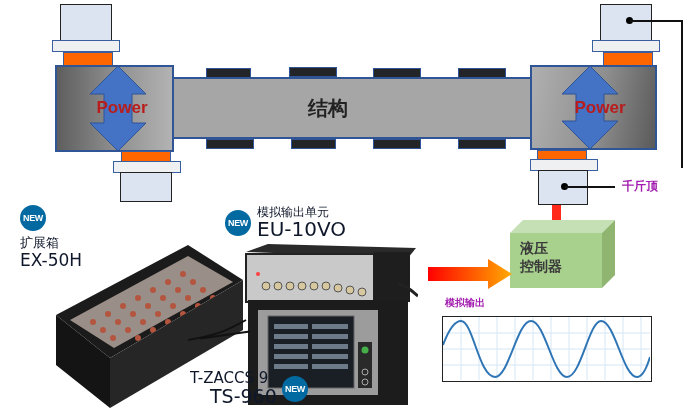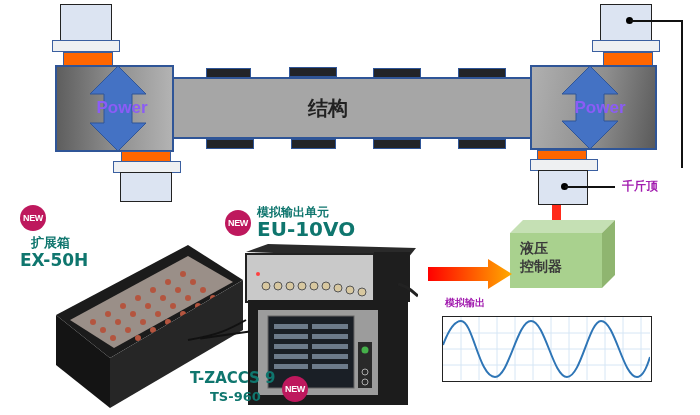--- a/index.html
+++ b/index.html
@@ -5,27 +5,27 @@
   html,body{margin:0;padding:0;background:#ffffff;}
   body{width:700px;height:415px;position:relative;overflow:hidden;font-family:"DejaVu Sans","Liberation Sans",sans-serif;}
   .abs{position:absolute;box-sizing:border-box;}
   .jack-body{background:#dce4f2;border:1.5px solid #222;}
   .jack-cap{background:#eef0f2;border:1.5px solid #3a5fa0;}
   .orange{background:#ff6600;border:1px solid #3a5fa0;}
   .beam{background:#a6a6a6;border:2px solid #2f5597;}
   .pad{background:#222428;border:1.5px solid #2f5597;}
   .block-l{background:linear-gradient(90deg,#5e5e5e 0%,#8a8a8a 45%,#b3b3b3 100%);border:2px solid #2f5597;}
   .block-r{background:linear-gradient(100deg,#b0b0b0 0%,#8e8e8e 55%,#5a5a5a 100%);border:2px solid #2f5597;}
-  .power-label{color:#8b5cf6;font-weight:bold;font-size:17px;font-family:"Liberation Sans",sans-serif;text-align:center;}
+  .power-label{color:#b91c1c;font-weight:bold;font-size:17px;font-family:"Liberation Sans",sans-serif;text-align:center;}
   .beam-label{font-weight:bold;font-size:20px;color:#222;}
   .dot{width:7px;height:7px;border-radius:50%;background:#000;}
   .line{background:#111;}
   .label{color:#a21caf;font-weight:bold;}
-  .new-badge{width:26px;height:26px;border-radius:50%;background:#be185d;color:#fff;font-size:9px;font-weight:bold;display:flex;align-items:center;justify-content:center;font-family:"Liberation Sans",sans-serif;letter-spacing:-0.3px;}
-  .product-text{font-weight:bold;color:#0f766e;line-height:17px;}
+  .new-badge{width:26px;height:26px;border-radius:50%;background:#0369a1;color:#fff;font-size:9px;font-weight:bold;display:flex;align-items:center;justify-content:center;font-family:"Liberation Sans",sans-serif;letter-spacing:-0.3px;}
+  .product-text{font-weight:normal;color:#0f172a;line-height:17px;}
   .redbar{background:#ff2a1a;}
 </style>
 </head>
 <body>
 
 <div>
 
   <div class="abs jack-body" style="left:60px;top:4px;width:52px;height:38px;"></div>
   <div class="abs jack-cap" style="left:52px;top:40px;width:68px;height:12px;"></div>
   <div class="abs orange" style="left:63px;top:52px;width:50px;height:14px;"></div>
@@ -111,21 +111,21 @@
       <line x1="144" y1="0" x2="144" y2="63"></line>
       <line x1="162" y1="0" x2="162" y2="63"></line>
       <line x1="180" y1="0" x2="180" y2="63"></line>
       <line x1="198" y1="0" x2="198" y2="63"></line>
     </g>
     <path d="M0,28 C6,12 12,4 18,4 C30,4 36,60 52,60 C66,60 74,4 88,4 C102,4 110,60 124,60 C138,60 146,4 158,4 C172,4 180,60 194,60 C200,60 204,50 207,40" fill="none" stroke="#2e75b6" stroke-width="2"></path>
   </svg>
 </div>
 
 <div class="abs new-badge" style="left:20px;top:205px;">NEW</div>
-<div class="abs product-text" style="left:20px;top:234px;font-size:13px;margin-left:11px;">扩展箱</div>
+<div class="abs product-text" style="left:20px;top:234px;font-size:13px;">扩展箱</div>
 <div class="abs product-text" style="left:20px;top:252px;font-size:17px;">EX-50H</div>
 
 <svg class="abs" style="left:48px;top:240px;" width="200" height="170" viewBox="0 0 200 170">
   <polygon points="8,75 140,5 195,40 62,118" fill="#1b1b1b"></polygon>
   <polygon points="22,80 140,16 185,42 66,108" fill="#9a8f88"></polygon>
   <g fill="#b4553f">
     <circle cx="45" cy="82" r="3"></circle>
       <circle cx="60" cy="74" r="3"></circle>
       <circle cx="75" cy="66" r="3"></circle>
       <circle cx="90" cy="58" r="3"></circle>
@@ -198,14 +198,14 @@
       <rect x="64" y="64" width="36" height="5"></rect>
   </g>
   <rect x="110" y="42" width="14" height="46" fill="#2a2a2a"></rect>
   <circle cx="117" cy="50" r="3.5" fill="#45b04a"></circle>
   <circle cx="117" cy="72" r="3" fill="none" stroke="#aaa" stroke-width="1"></circle>
   <circle cx="117" cy="82" r="3" fill="none" stroke="#aaa" stroke-width="1"></circle>
 </svg>
 <div class="abs" style="left:200px;top:334px;width:50px;height:2px;background:#111;transform:rotate(-8deg);"></div>
 
 <div class="abs product-text" style="left:190px;top:370px;font-size:15px;">T-ZACCS 9</div>
-<div class="abs product-text" style="left:210px;top:388px;font-size:13px;">TS-960</div>
+<div class="abs product-text" style="left:210px;top:388px;font-size:19px;">TS-960</div>
 <div class="abs new-badge" style="left:282px;top:376px;">NEW</div>
 
 </body></html>

